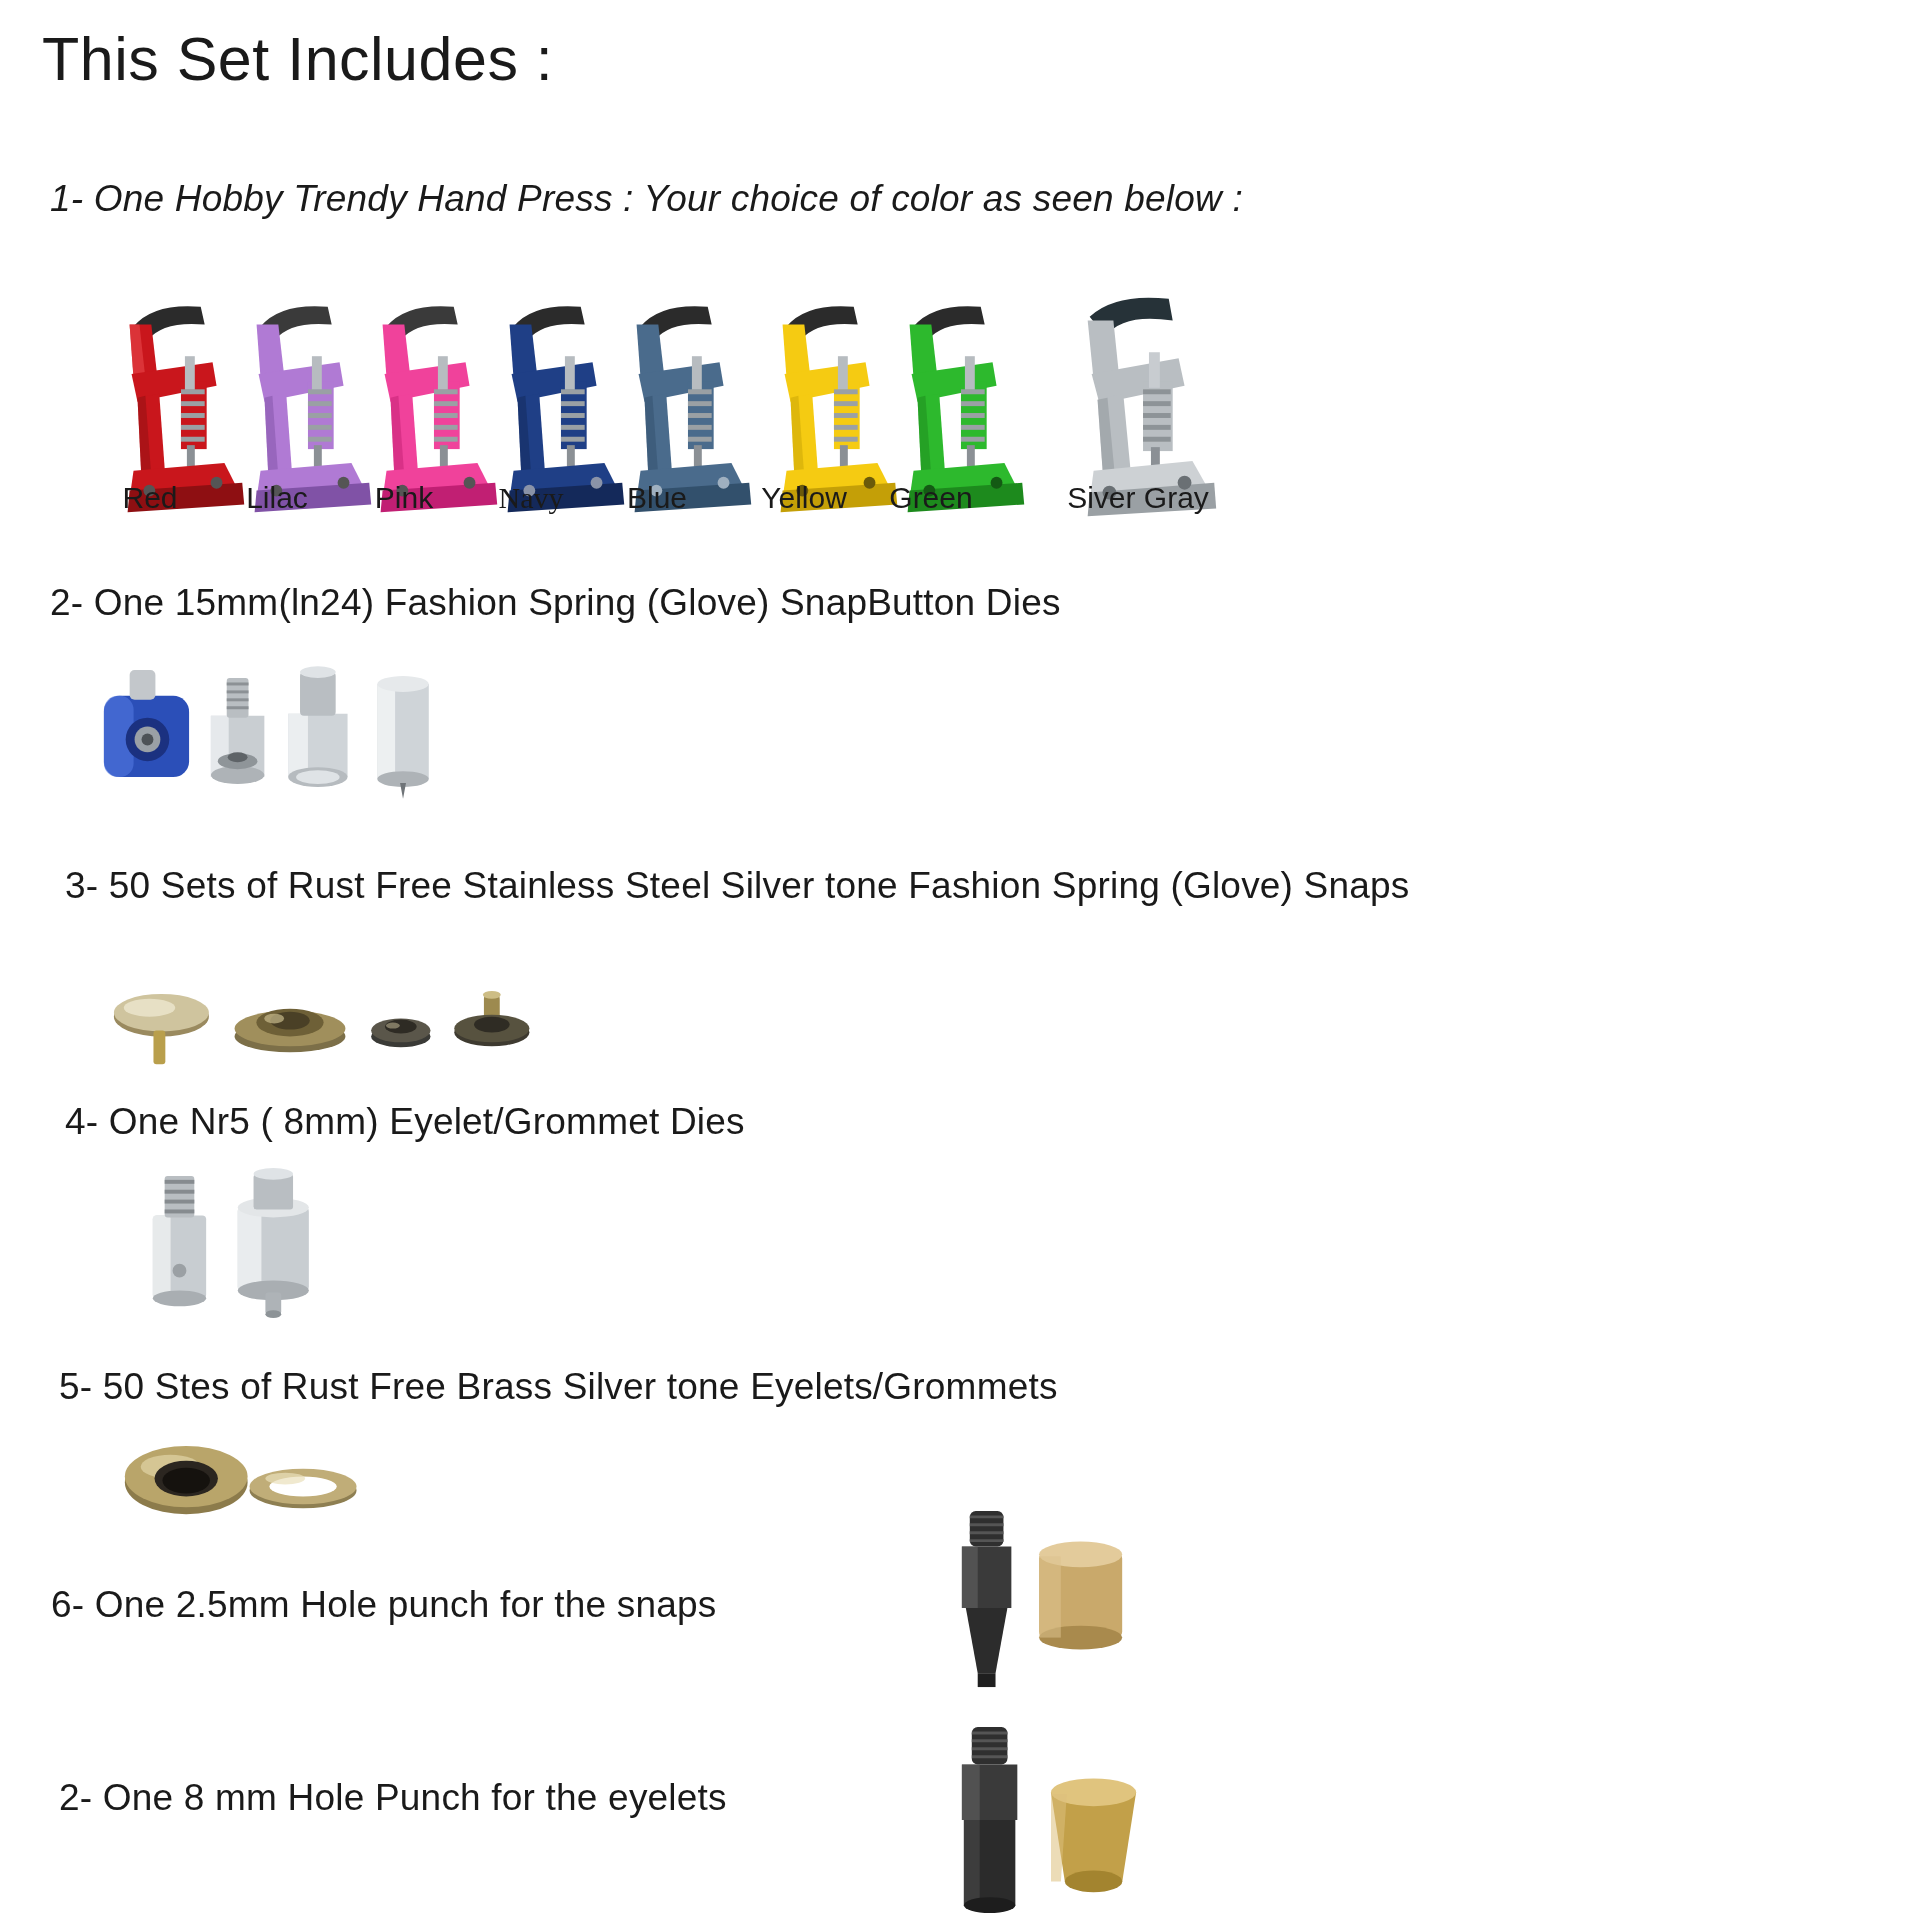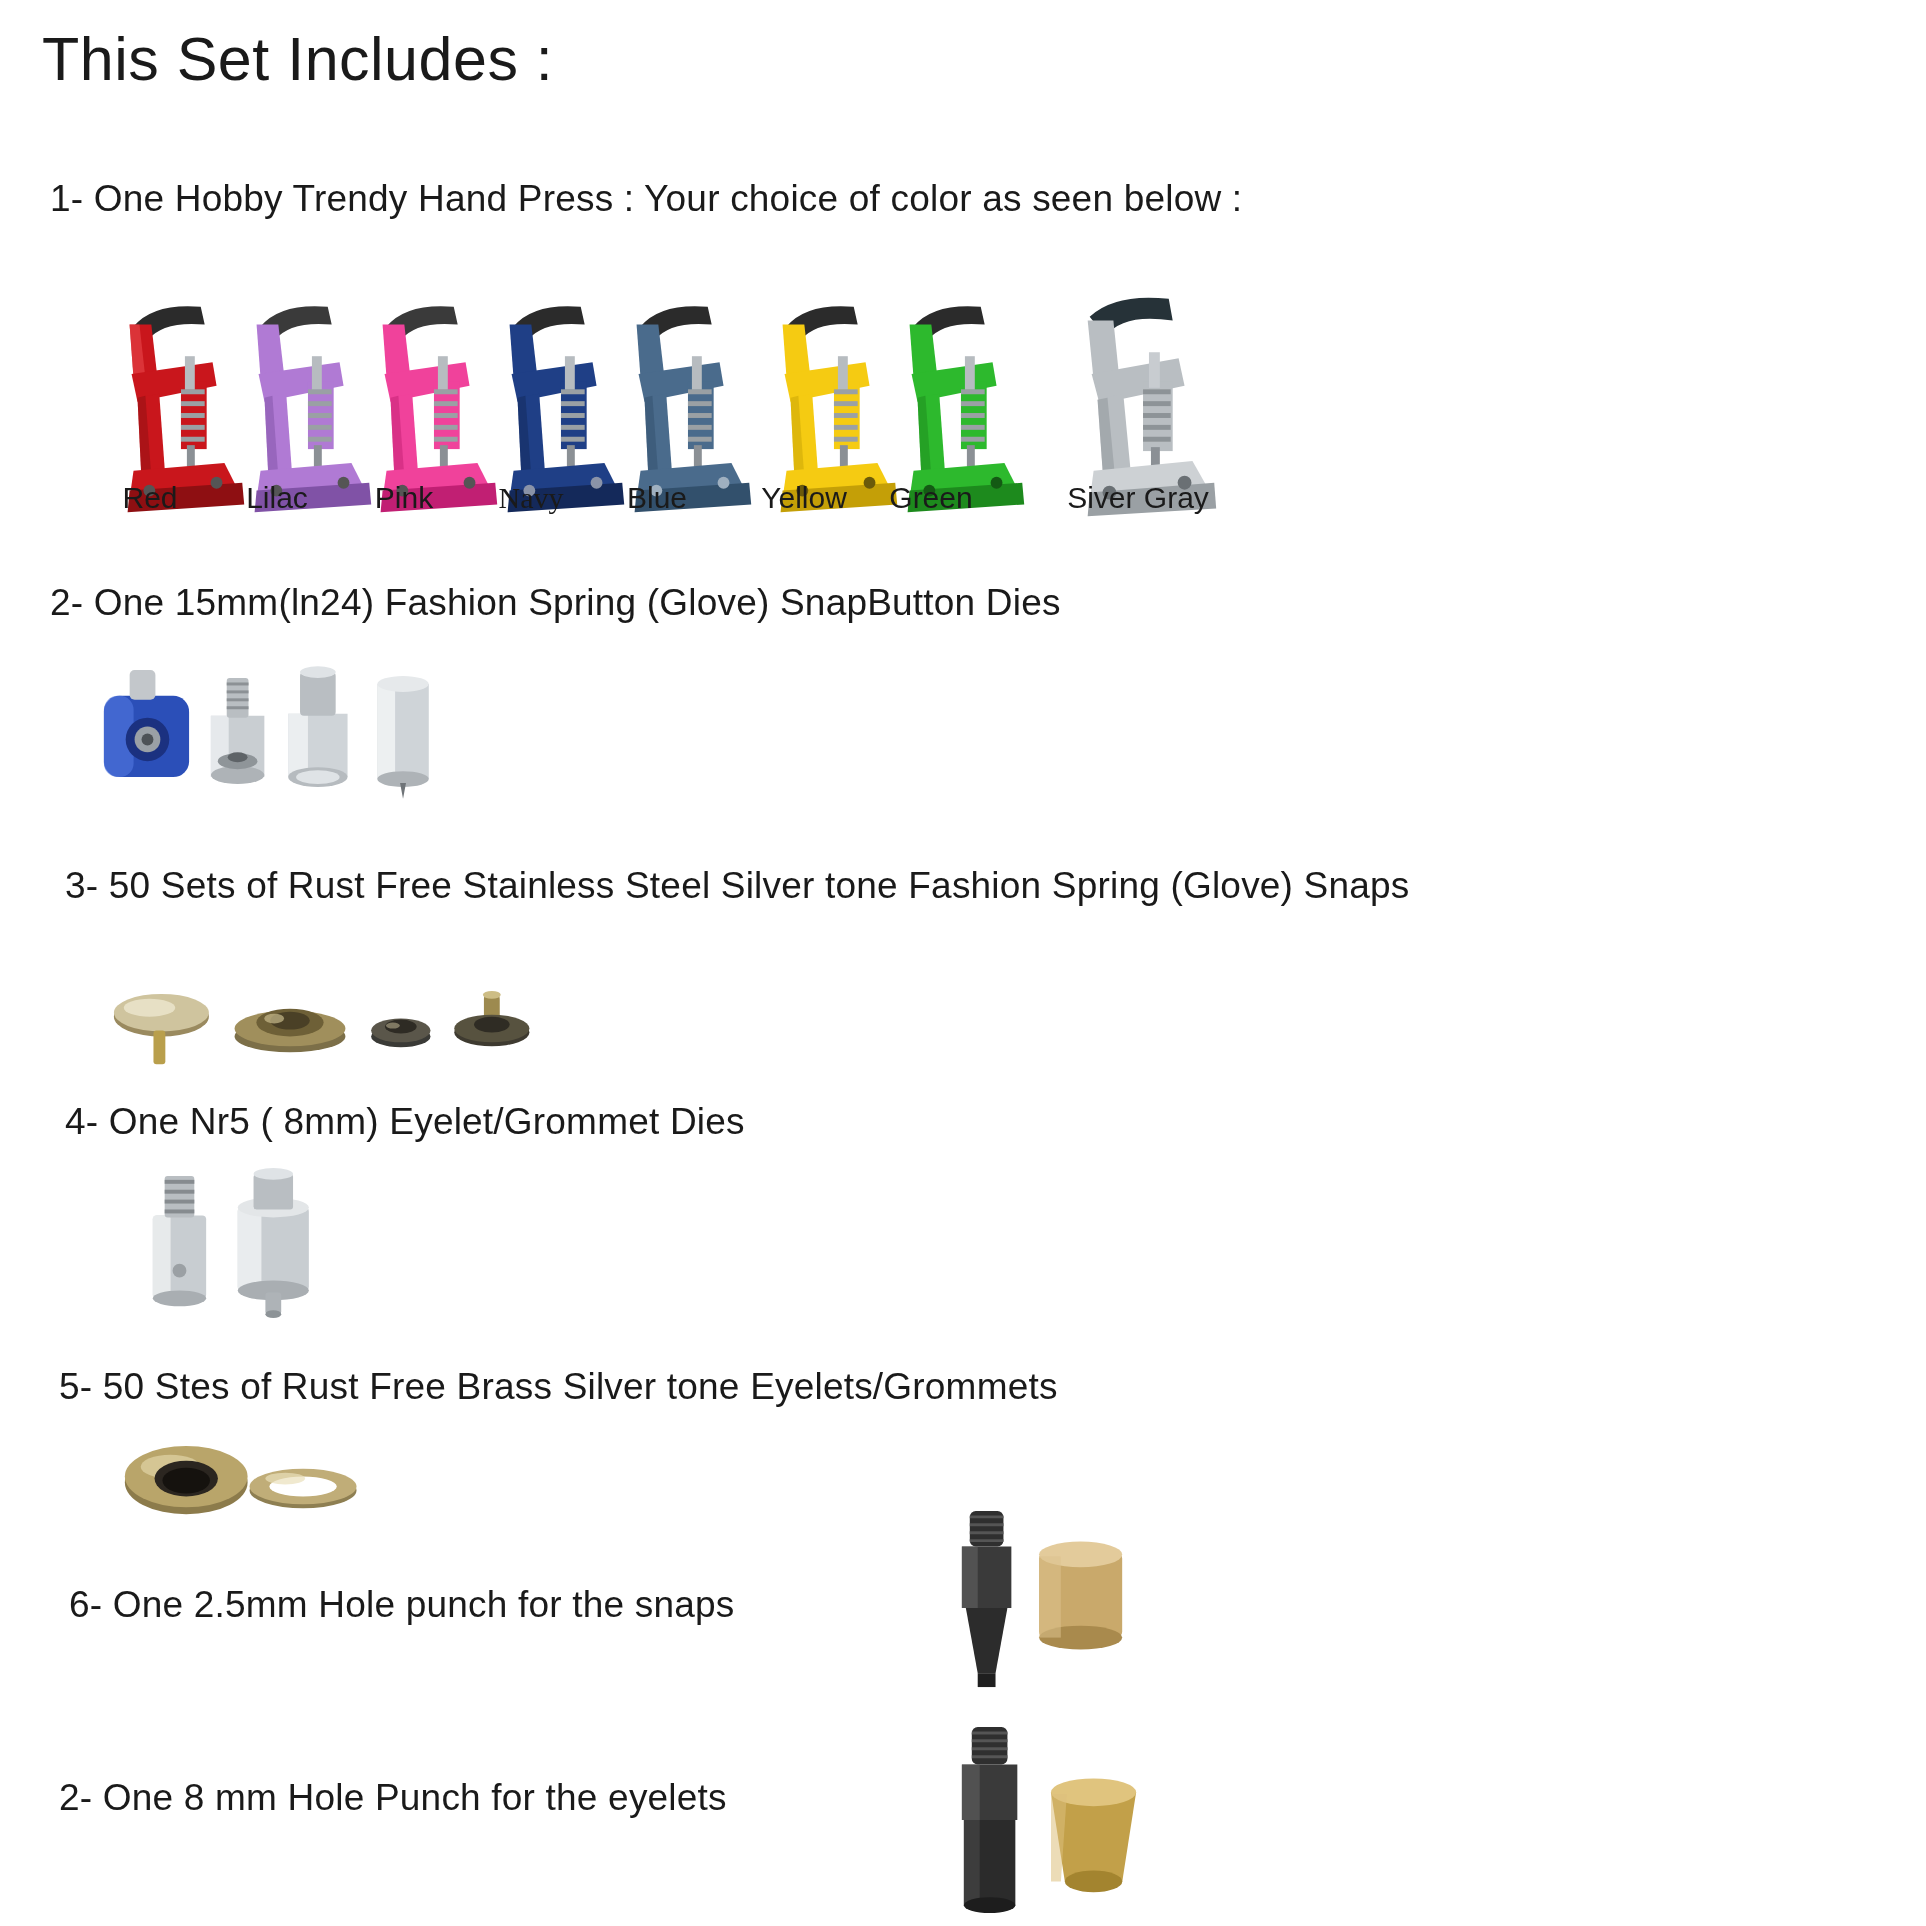--- a/index.html
+++ b/index.html
@@ -62,21 +62,21 @@
 
   svg { display: block; overflow: visible; }
 </style>
 </head>
 <body>
 
 <div class="page">
 
   <div class="title">This Set Includes :</div>
 
-  <div class="line" style="left:50px; top:178px;">1- One Hobby Trendy Hand Press : Your choice of color as seen below :</div>
+  <div class="line" style="left:50px; top:178px;font-style:italic;">1- One Hobby Trendy Hand Press : Your choice of color as seen below :</div>
 
   <div class="press-row">
 
     <div class="press" style="left:0px;">
       <svg width="168" height="257" viewBox="0 0 170 260">
         <path d="M40 40 Q 60 16 108 20 L 112 38 Q 70 34 54 54 Z" fill="#2b2b2b"></path>
         <path d="M36 38 L58 38 L64 90 L40 92 Z" fill="#c9161c"></path>
         <path d="M36 38 L46 38 L52 92 L40 92 Z" fill="#e8474b" opacity="0.6"></path>
         <path d="M38 88 L120 76 L124 100 L44 116 Z" fill="#c9161c"></path>
         <path d="M44 112 L66 108 L72 190 L48 194 Z" fill="#c9161c"></path>
@@ -382,21 +382,21 @@
       <ellipse cx="62" cy="36" rx="30" ry="12" fill="#e3d7ab" opacity="0.65"></ellipse>
       <ellipse cx="78" cy="48" rx="32" ry="18" fill="#2b2620"></ellipse>
       <ellipse cx="78" cy="50" rx="24" ry="13" fill="#15120e"></ellipse>
       <ellipse cx="196" cy="60" rx="54" ry="18" fill="#8e7f52"></ellipse>
       <ellipse cx="196" cy="56" rx="54" ry="18" fill="#c0ad78"></ellipse>
       <ellipse cx="196" cy="56" rx="34" ry="10" fill="#ffffff"></ellipse>
       <ellipse cx="178" cy="48" rx="20" ry="6" fill="#e9dfbb" opacity="0.7"></ellipse>
     </svg>
   </div>
 
-  <div class="line" style="left:69px; top:1584px;">6- One 2.5mm Hole punch for the snaps</div>
+  <div class="line" style="left:51px; top:1584px;">6- One 2.5mm Hole punch for the snaps</div>
 
   <div class="parts" style="left:936px; top:1505px;">
     <svg width="218" height="188" viewBox="0 0 220 190">
       <rect x="34" y="6" width="34" height="36" rx="6" fill="#2f2f2f"></rect>
       <g stroke="#555" stroke-width="3" fill="none">
         <path d="M34 12 h34"></path>
           <path d="M34 20 h34"></path>
           <path d="M34 28 h34"></path>
           <path d="M34 36 h34"></path>
       </g>

